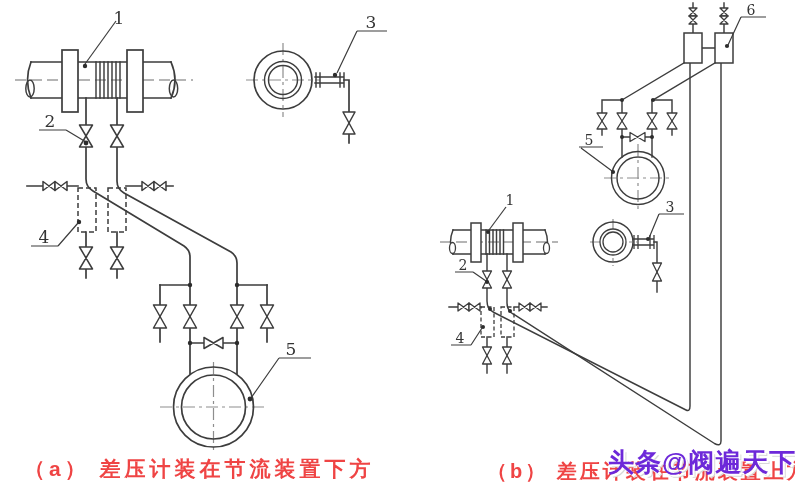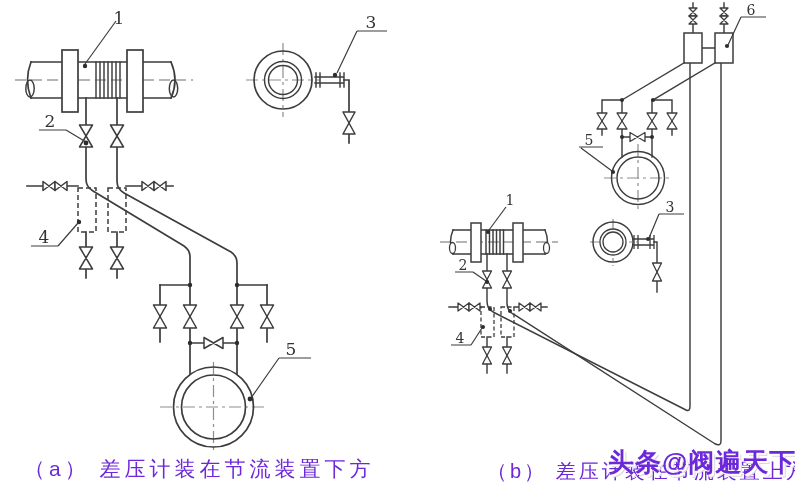--- a/index.html
+++ b/index.html
@@ -13,21 +13,21 @@
   .dsh{stroke:#3d3d3d;stroke-width:1.5;fill:none;stroke-dasharray:5 3;}
   .dshb{stroke:#3d3d3d;stroke-width:1.3;fill:none;stroke-dasharray:4 2.5;}
   .vw{fill:#ffffff;stroke:#3d3d3d;stroke-width:1.5;stroke-linejoin:round;}
   .vwb{fill:#ffffff;stroke:#3d3d3d;stroke-width:1.3;stroke-linejoin:round;}
   .box{fill:#ffffff;stroke:#3d3d3d;stroke-width:1.7;}
   .boxb{fill:#ffffff;stroke:#3d3d3d;stroke-width:1.5;}
   .ldr{stroke:#3d3d3d;stroke-width:1.2;fill:none;}
   .dot{fill:#2d2d2d;stroke:none;}
   .num{font-family:"DejaVu Serif",serif;font-size:17px;fill:#333;text-anchor:middle;}
   .numb{font-family:"DejaVu Serif",serif;font-size:14px;fill:#333;text-anchor:middle;}
-  .caption{position:absolute;font-weight:400;color:#6d28d9;white-space:nowrap;}
+  .caption{position:absolute;font-weight:700;color:#ef4444;white-space:nowrap;}
   #cap-a{left:24px;top:455px;font-size:21px;letter-spacing:4px;}
   #cap-b{left:487px;top:458px;font-size:20px;letter-spacing:3px;}
   #watermark{position:absolute;left:608px;top:445px;font-size:26px;font-weight:700;
              color:#6d28d9;letter-spacing:1px;white-space:nowrap;
              text-shadow:2px 2px 0 #ffffff,3px 3px 0 #d8d8d8;}
 </style>
 </head>
 <body>
 
 <div id="stage">

